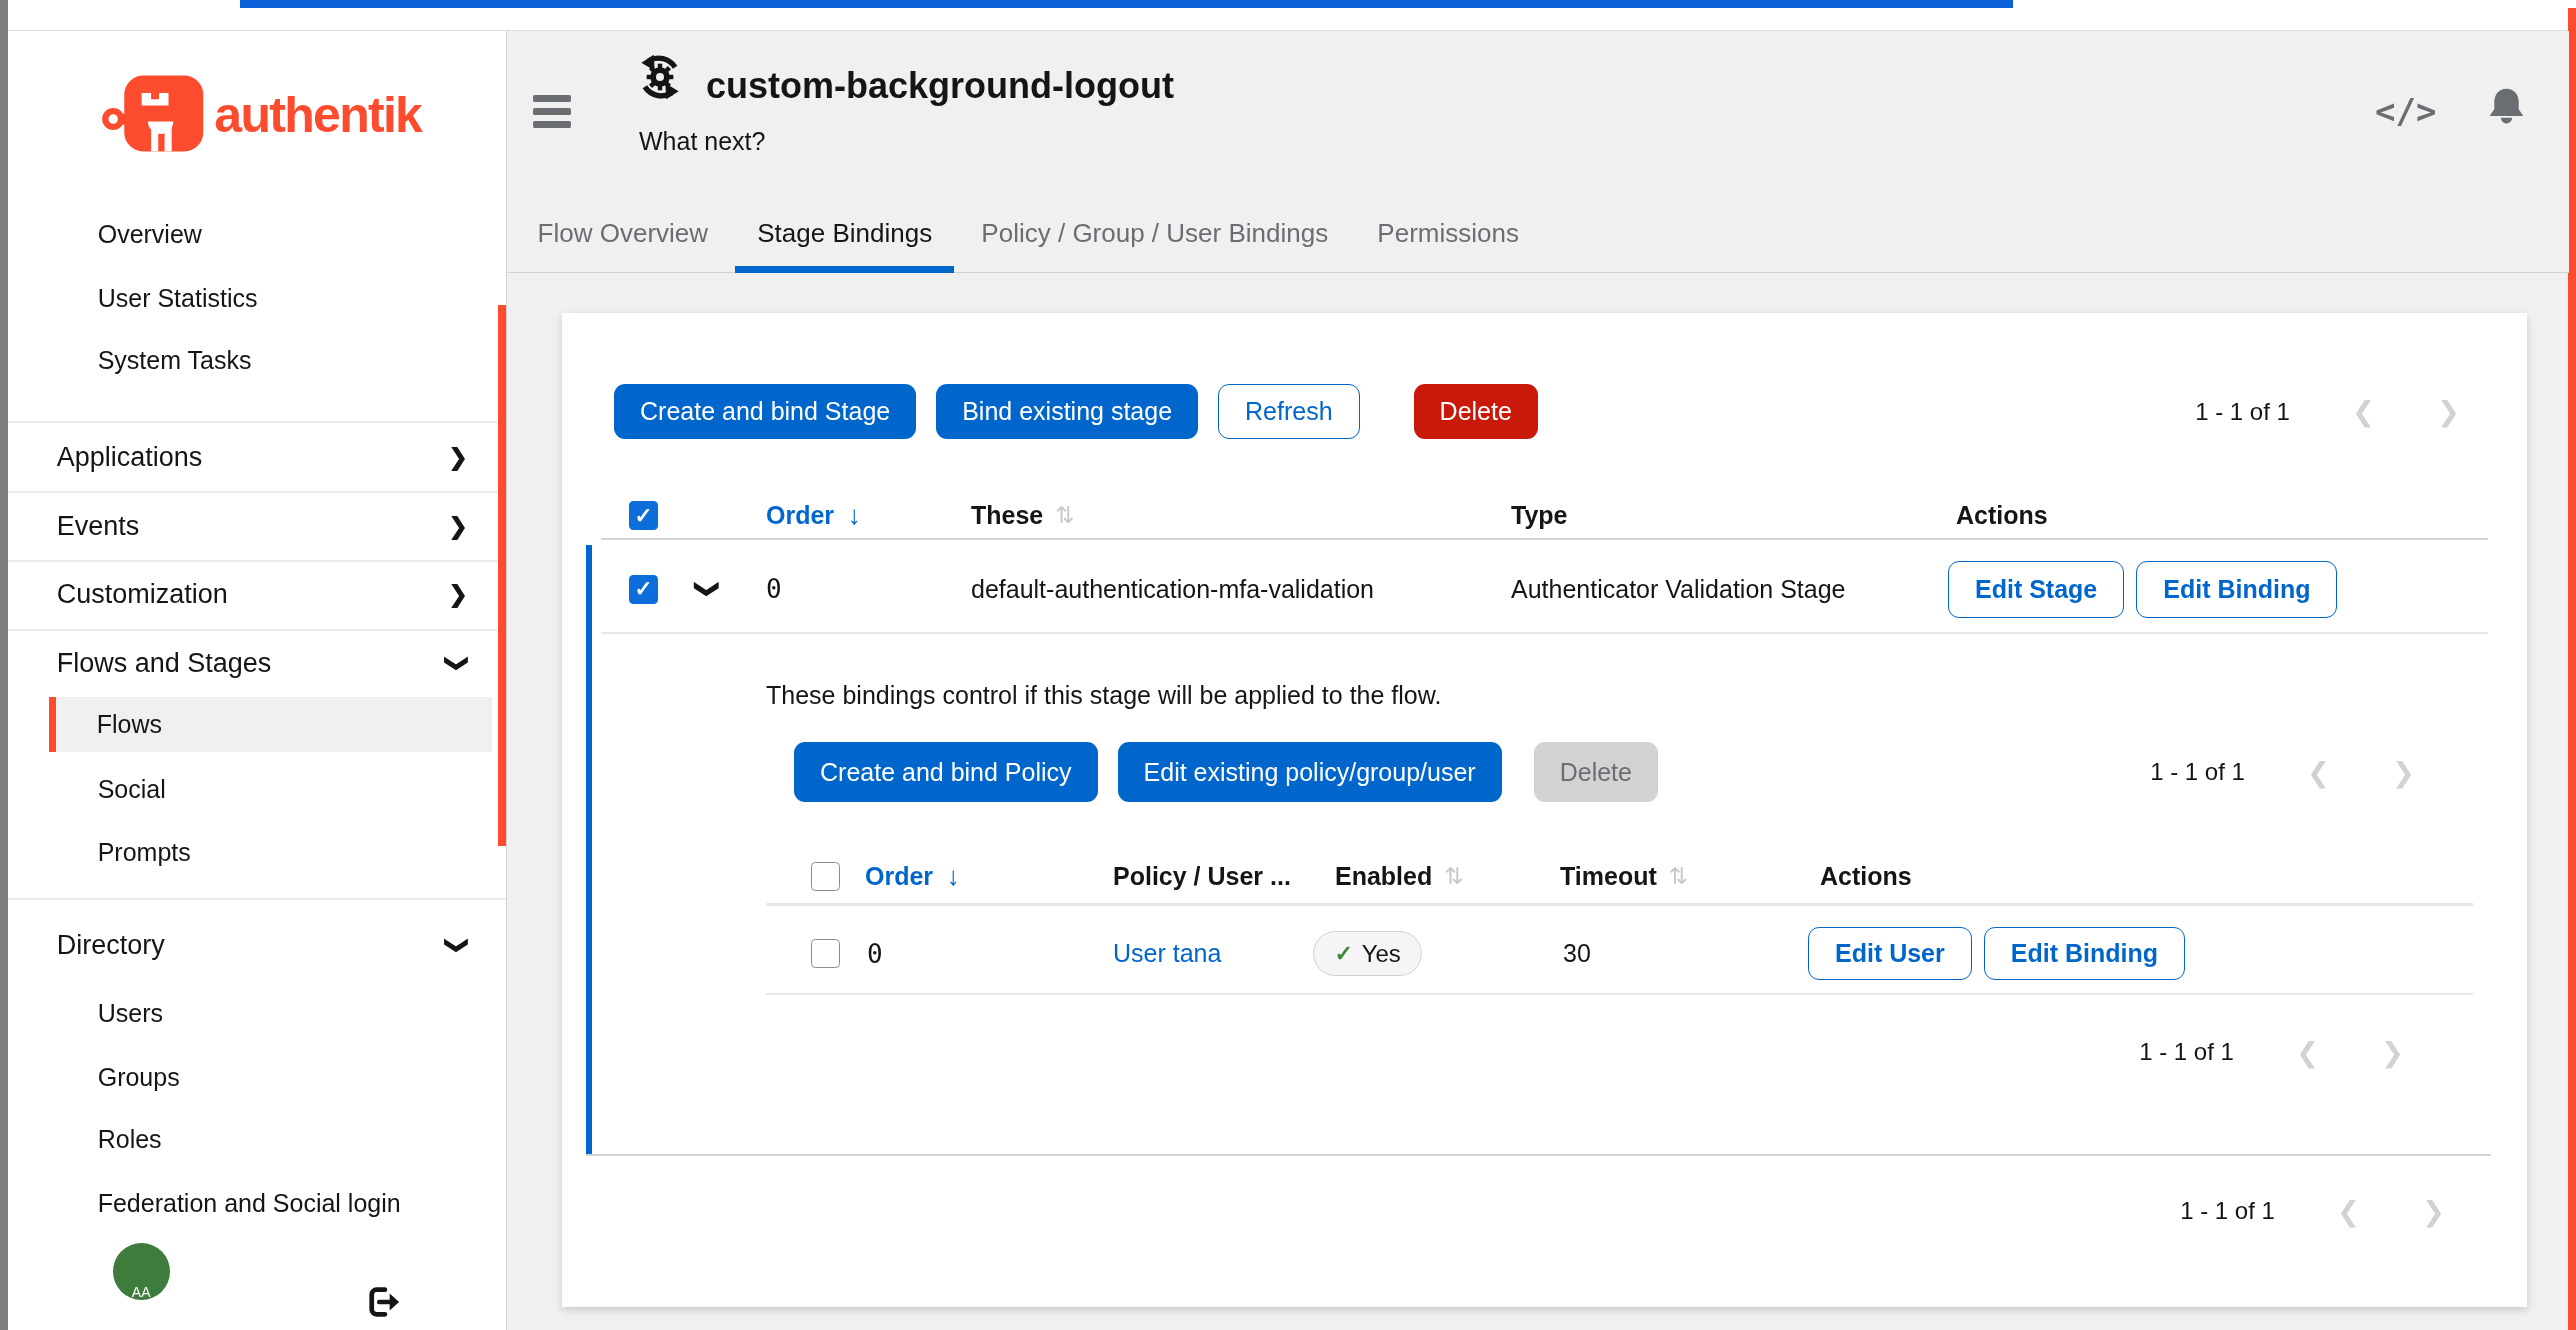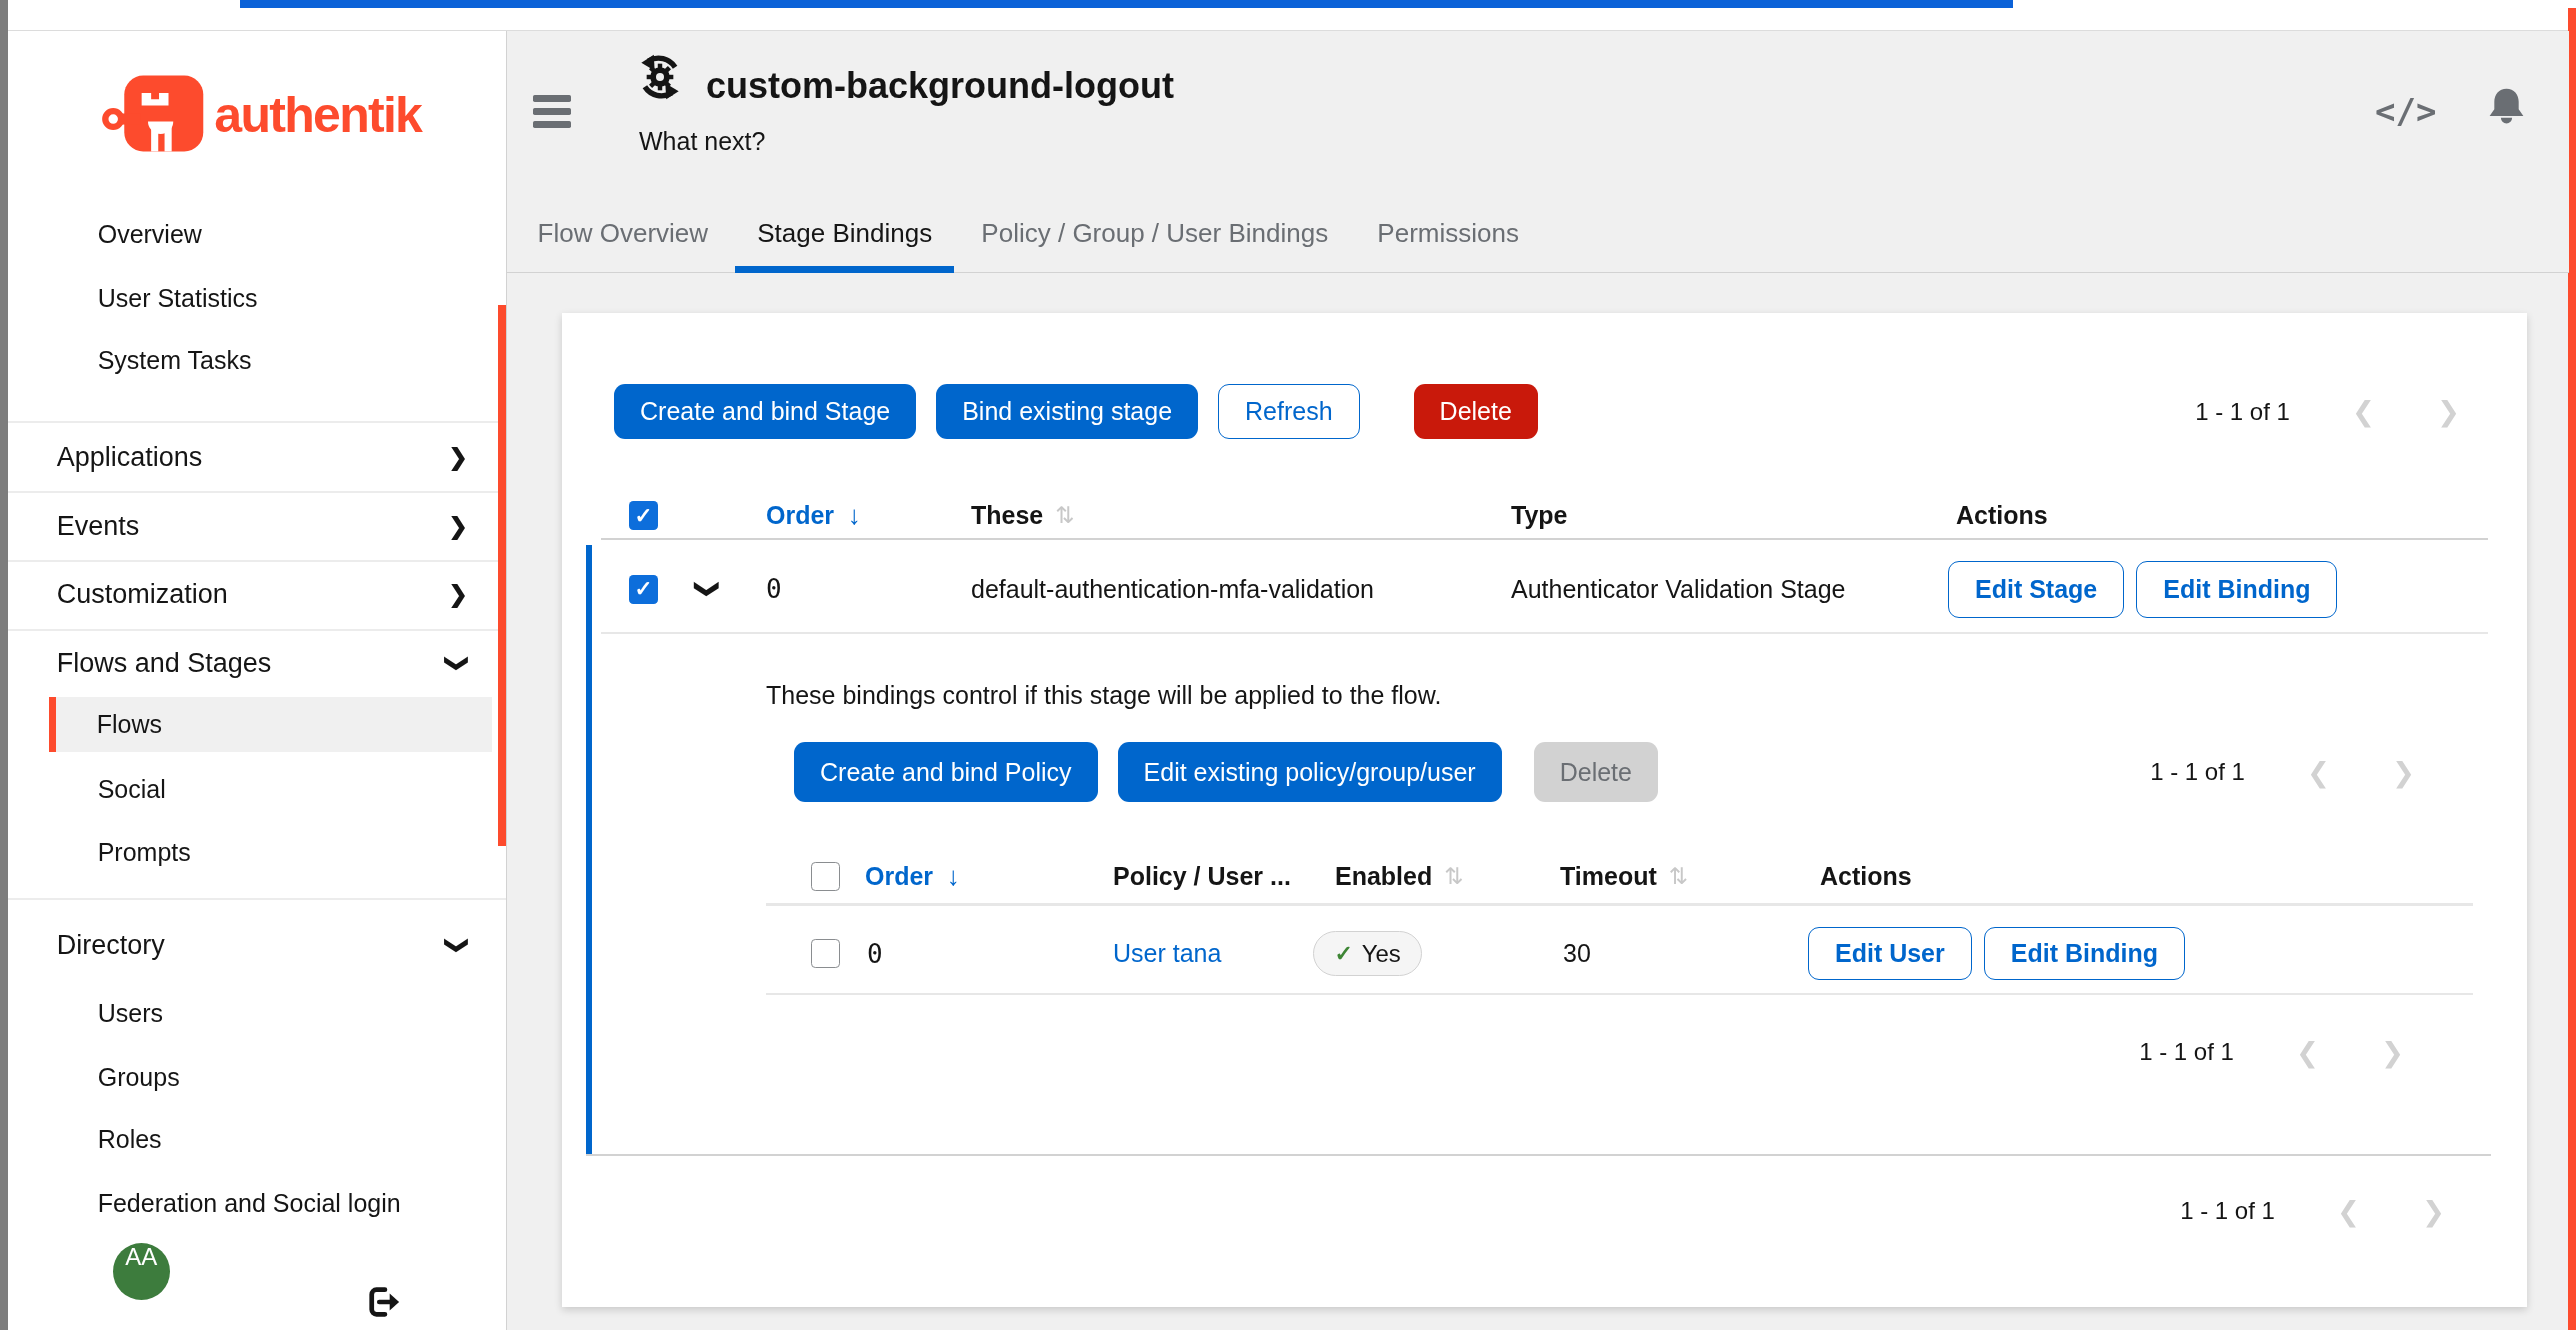--- a/index.html
+++ b/index.html
@@ -20,21 +20,21 @@
   .logo-word { font-size:50px; font-weight:bold; color:#fd4b2d; letter-spacing:-1.7px; }
   .side-item { position:absolute; left:0; width:100%; display:flex; align-items:center; font-size:27px; color:#151515; cursor:default; }
   .side-item.top { padding-left:49px; height:62px; }
   .side-item.sub { padding-left:90px; height:57px; font-size:25px; }
   .side-chev { position:absolute; right:38px; font-size:23px; color:#151515; font-weight:bold; }
   .side-chev.down { transform:rotate(90deg); }
   .side-div { position:absolute; left:0; right:0; height:1.7px; background:#ececec; }
   .active-item { left:41px; right:13.7px; width:auto !important; background:#f0f0f0; border-left:7.7px solid #fd4b2d; padding-left:41px !important; }
   .side-scrollbar { left:490px; top:274px; width:8.6px; height:541px; background:#fd4b2d; }
   .avatar { left:105px; top:1212px; width:57px; height:57px; border-radius:50%; background:#3d7c3d; color:#fff;
-            display:flex; align-items:flex-start; justify-content:center; font-size:24px; }
+            display:flex; align-items:flex-end; justify-content:center; font-size:14px; }
 
   
   .header-region { left:507px; top:31px; width:2062px; height:242px; background:#f0f0f0; border-bottom:0.9px solid #d2d2d2; }
   .hamburger { position:absolute; left:26px; top:64px; width:38px; cursor:pointer; }
   .hamburger div { height:6.9px; background:#6a6e73; border-radius:1.7px; margin-bottom:6px; }
   .flow-icon { position:absolute; left:129px; top:22px; }
   .page-title { position:absolute; left:199px; top:34px; font-size:36px; font-weight:bold; color:#151515; }
   .page-subtitle { position:absolute; left:132px; top:96px; font-size:25px; color:#151515; }
   .code-icon { position:absolute; left:1868px; top:60px; font-family:"DejaVu Sans Mono", monospace; font-weight:bold; font-size:34px; color:#6a6e73; cursor:pointer; }
   .bell-icon { position:absolute; left:1977px; top:53px; cursor:pointer; }

